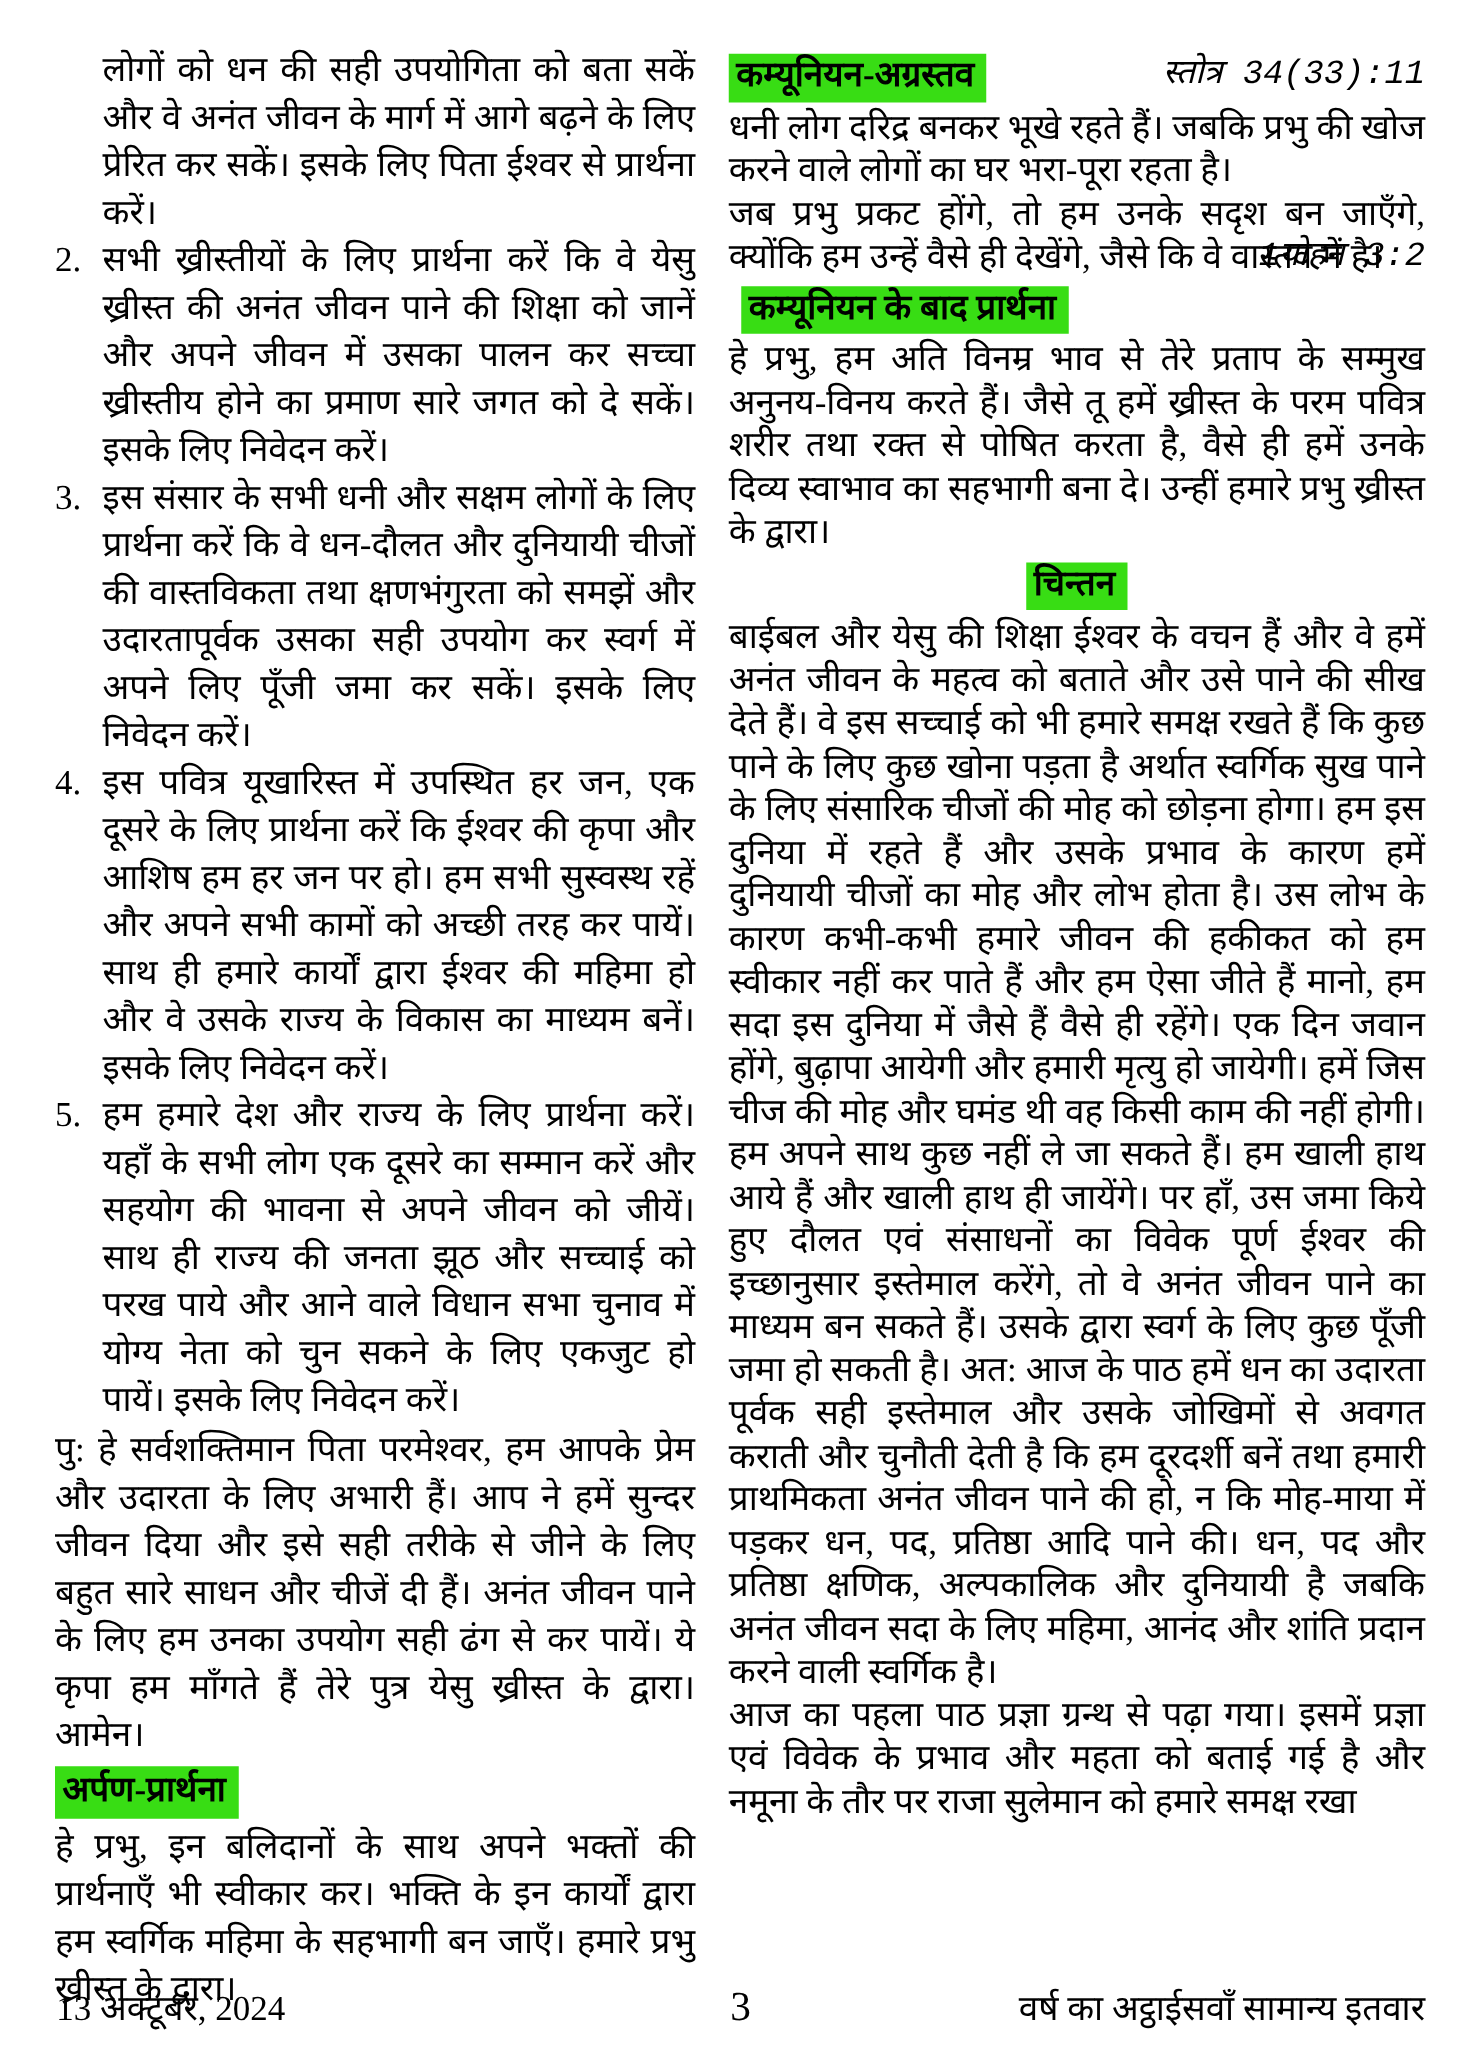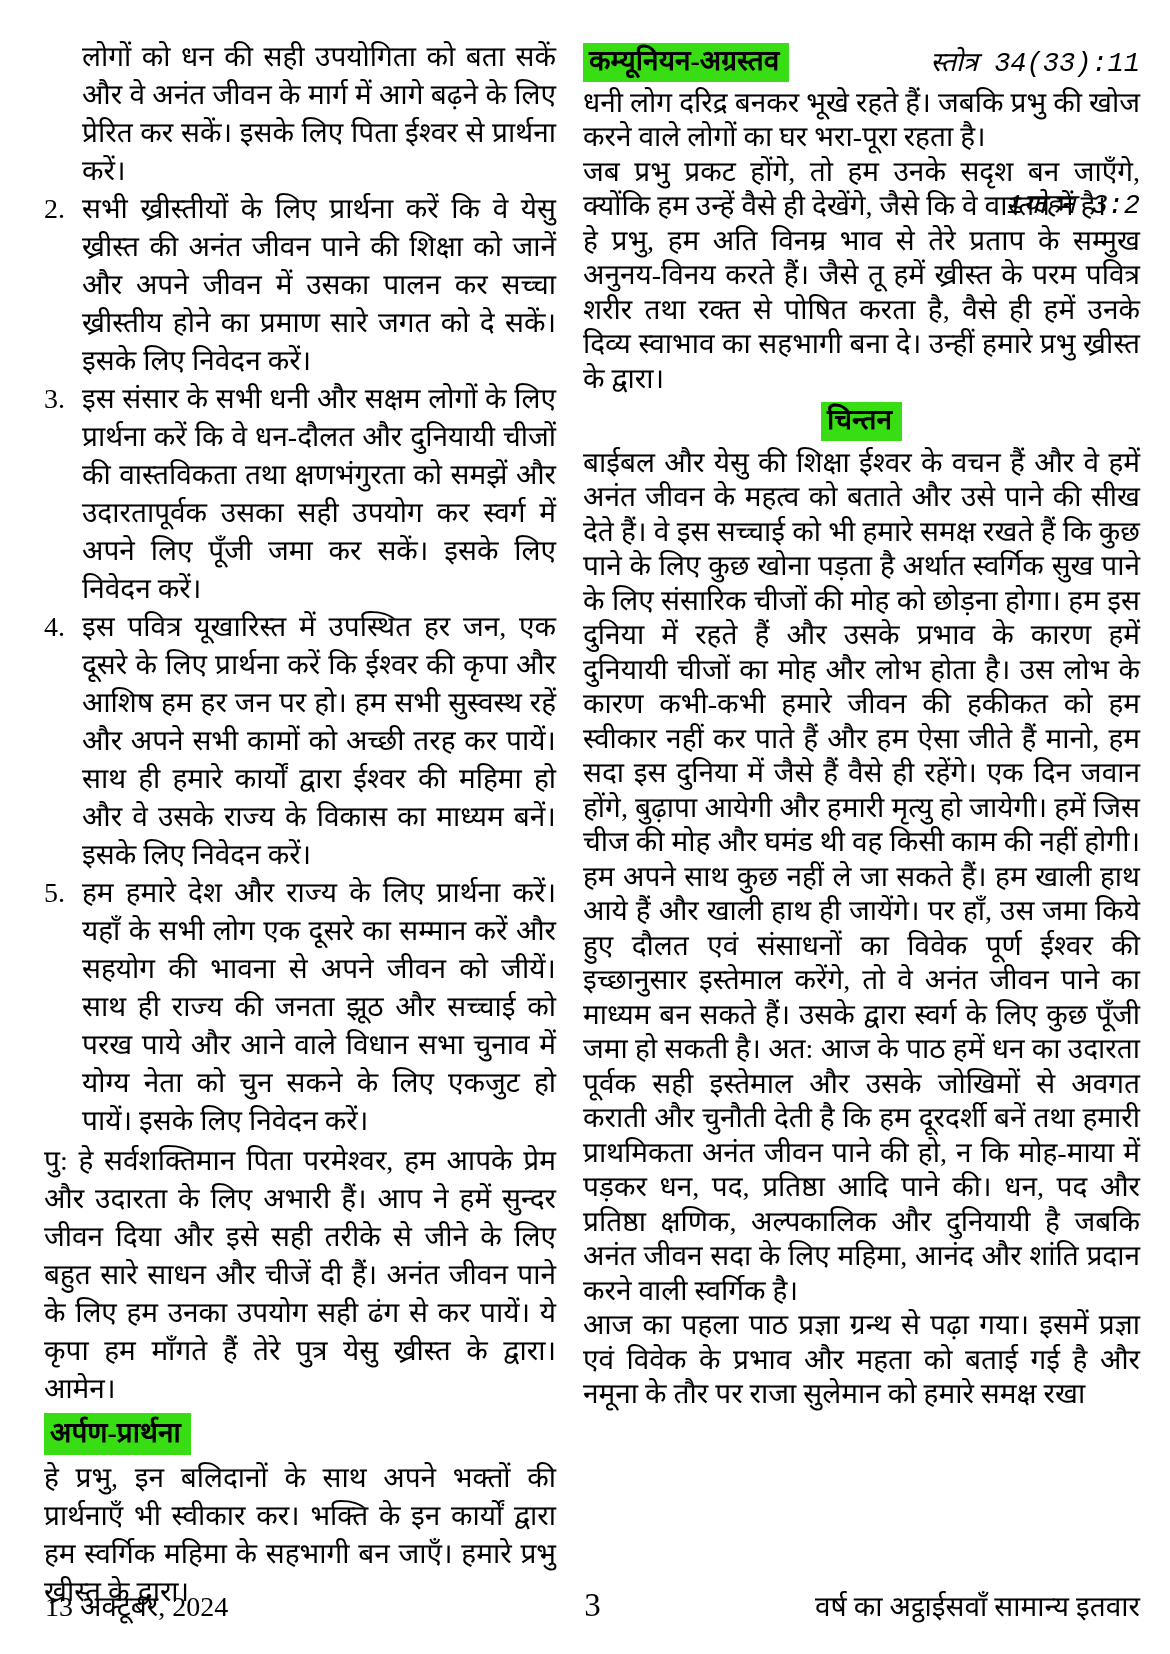--- a/index.html
+++ b/index.html
@@ -22,21 +22,21 @@
   .hang .num{flex:0 0 38px;}
   .hang .txt{flex:1;}
   
   .hl{
     display:inline-block;
     background:#38dd14;
     font-weight:bold;
     padding:1px 10px 3px 6px;
   }
   .head-row{margin:5px 0 4px 0;}
-  .head-row.flex{display:flex;justify-content:space-between;align-items:flex-end;}
+  .head-row.flex{display:flex;justify-content:space-between;align-items:flex-start;}
   .head-row.indent{padding-left:10px;}
   .center-head{text-align:center;margin:6px 0 5px 0;}
   .ref{font-style:italic;font-size:27px;white-space:nowrap;font-family:Liberation Mono, monospace;}
   .athava{color:#e01717;font-style:italic;margin:2px 0;}
   .rel{position:relative;}
   .abs-br{position:absolute;right:0;bottom:0;}
   .para-gap{margin-top:2px;}
   
   .footer{
     position:absolute;left:45px;right:30px;top:1586px;
@@ -96,20 +96,23 @@
     </div>
 
     <p class="just">धनी लोग दरिद्र बनकर भूखे रहते हैं।  जबकि प्रभु की खोज करने वाले लोगों का घर भरा-पूरा रहता है।</p>
 
 
     <p class="just rel">
       <span>जब प्रभु प्रकट होंगे, तो हम उनके सदृश बन जाएँगे, क्योंकि हम उन्हें वैसे ही देखेंगे, जैसे कि वे वास्तव में है।</span>
       <span class="ref abs-br">1योहन 3:2</span>
     </p>
 
+    <div class="head-row indent">
+      <span class="hl">कम्यूनियन के बाद प्रार्थना</span>
+    </div>
 
     <p class="just">हे प्रभु, हम अति विनम्र भाव से तेरे प्रताप के सम्मुख अनुनय-विनय करते हैं।  जैसे तू हमें ख्रीस्त के परम पवित्र शरीर तथा रक्त से पोषित करता है, वैसे ही हमें उनके दिव्य स्वाभाव का सहभागी बना दे।  उन्हीं हमारे प्रभु ख्रीस्त के द्वारा।</p>
 
     <div class="center-head">
       <span class="hl">चिन्तन</span>
     </div>
 
     <p class="just">बाईबल और येसु की शिक्षा ईश्वर के वचन हैं और वे हमें अनंत जीवन के महत्व को बताते और उसे पाने की सीख देते हैं। वे इस सच्चाई को भी हमारे समक्ष रखते हैं कि कुछ पाने के लिए कुछ खोना पड़ता है अर्थात स्वर्गिक सुख पाने के लिए संसारिक चीजों की मोह को छोड़ना होगा। हम इस दुनिया में रहते हैं और उसके प्रभाव के कारण हमें दुनियायी चीजों का मोह और लोभ होता है। उस लोभ के कारण कभी-कभी हमारे जीवन की हकीकत को हम स्वीकार नहीं कर पाते हैं और हम ऐसा जीते हैं मानो, हम सदा इस दुनिया में जैसे हैं वैसे ही रहेंगे। एक दिन जवान होंगे, बुढ़ापा आयेगी और हमारी मृत्यु हो जायेगी। हमें जिस चीज की मोह और घमंड थी वह किसी काम की नहीं होगी। हम अपने साथ कुछ नहीं ले जा सकते हैं। हम खाली हाथ आये हैं और खाली हाथ ही जायेंगे। पर हाँ, उस जमा किये हुए दौलत एवं संसाधनों का विवेक पूर्ण ईश्वर की इच्छानुसार इस्तेमाल करेंगे, तो वे अनंत जीवन पाने का माध्यम बन सकते हैं। उसके द्वारा स्वर्ग के लिए कुछ पूँजी जमा हो सकती है। अत: आज के पाठ हमें धन का उदारता पूर्वक सही इस्तेमाल और उसके जोखिमों से अवगत कराती और चुनौती देती है कि हम दूरदर्शी बनें तथा हमारी प्राथमिकता अनंत जीवन पाने की हो, न कि मोह-माया में पड़कर धन, पद, प्रतिष्ठा आदि पाने की। धन, पद और प्रतिष्ठा क्षणिक, अल्पकालिक और दुनियायी है जबकि अनंत जीवन सदा के लिए महिमा, आनंद और शांति प्रदान करने वाली स्वर्गिक है।</p>
 
     <p class="just">आज का पहला पाठ प्रज्ञा ग्रन्थ से पढ़ा गया। इसमें प्रज्ञा एवं विवेक के प्रभाव और महता को बताई गई है और नमूना के तौर पर राजा सुलेमान को हमारे समक्ष रखा</p>

